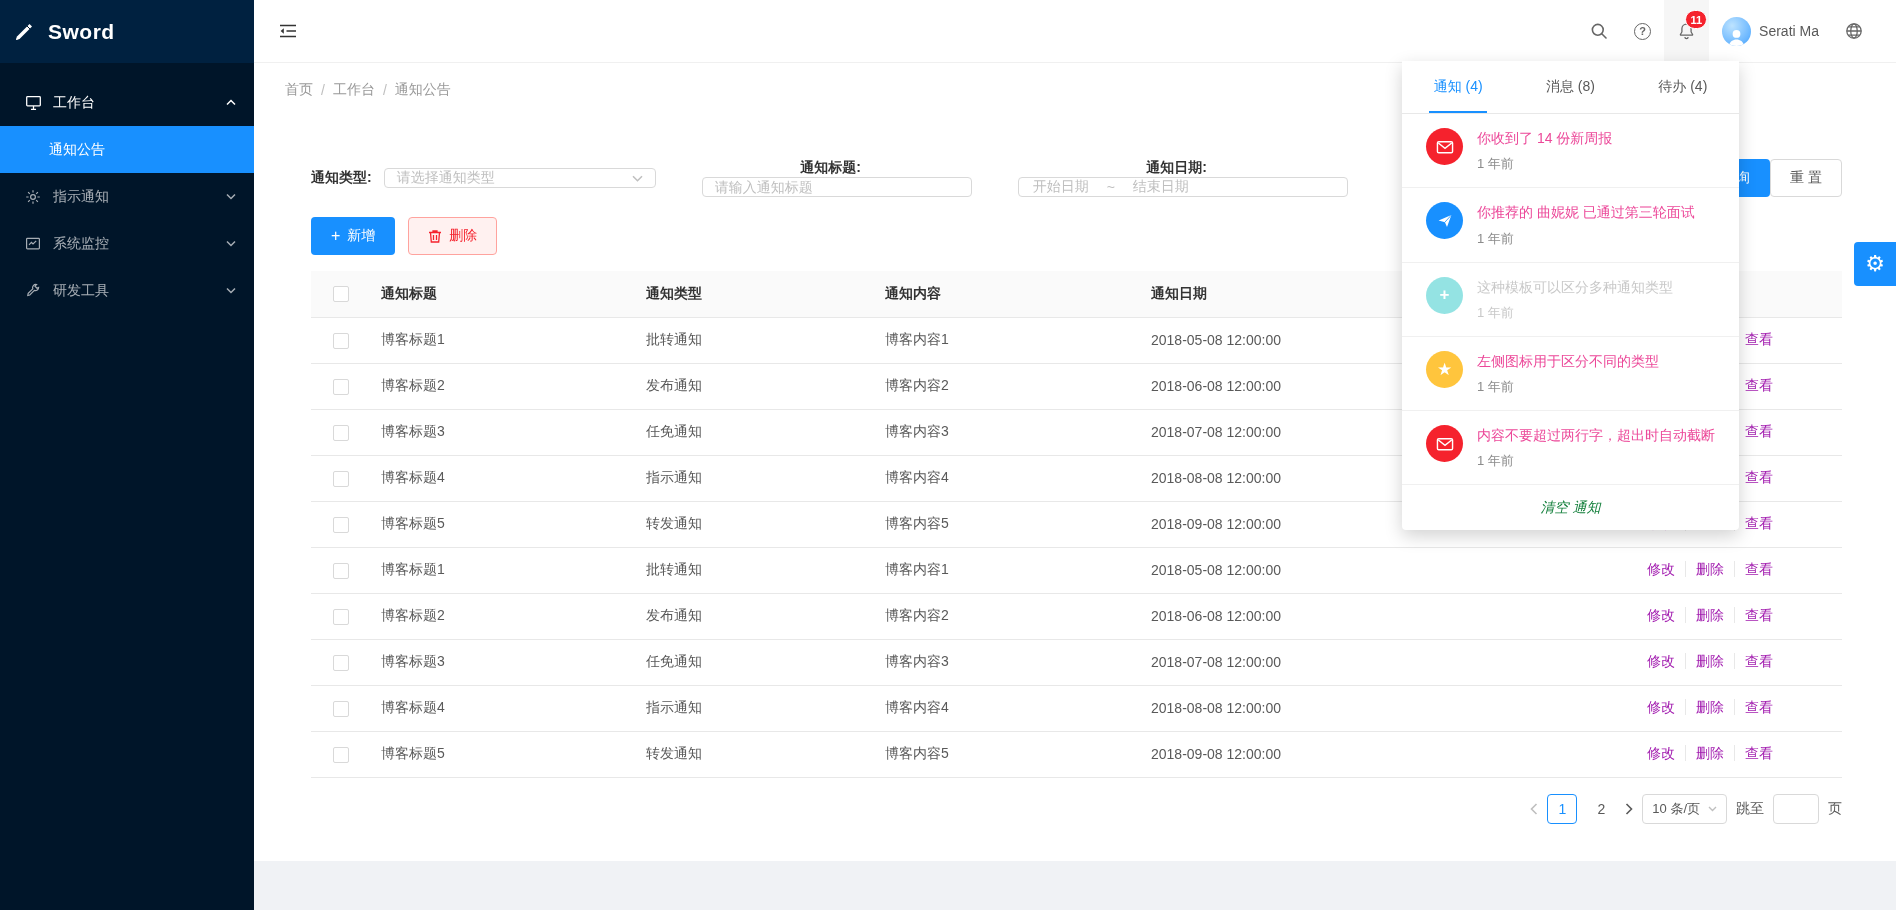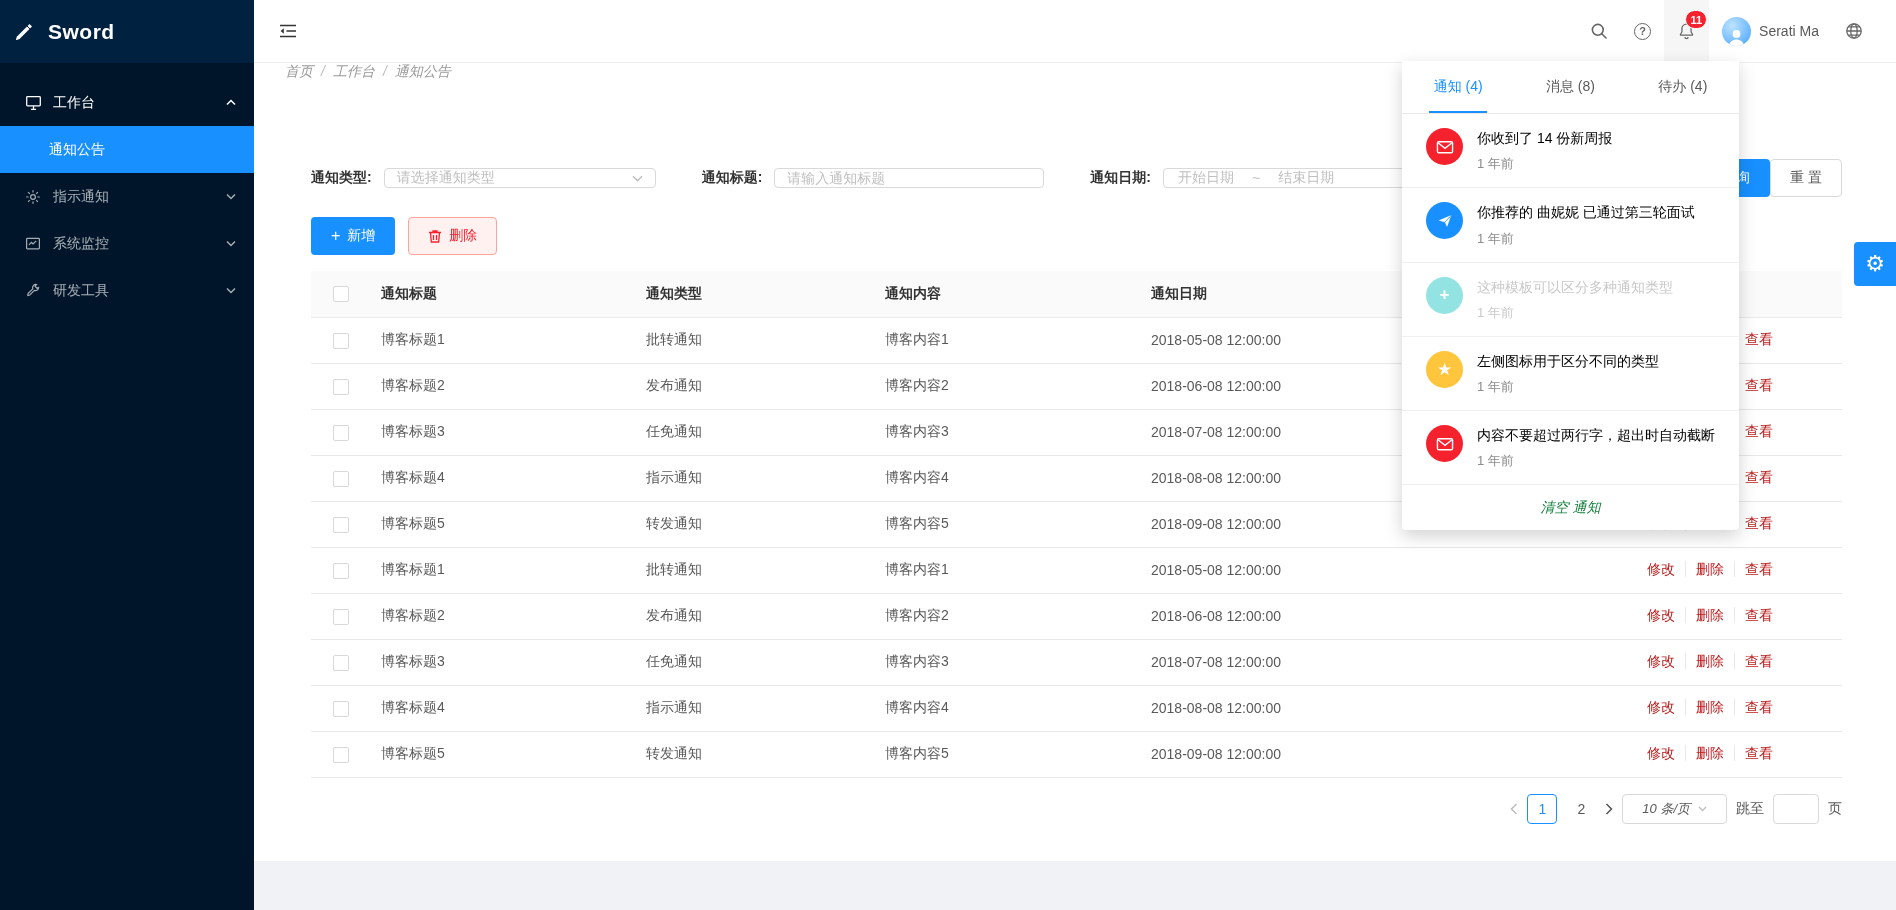--- a/index.html
+++ b/index.html
@@ -32,30 +32,30 @@
   .top-right { margin-left:auto; display:flex; align-items:center; }
   .top-action { height:63px; display:flex; align-items:center; padding:0 13px; cursor:pointer; }
   .bell-wrap { position:relative; background:rgba(0,0,0,.035); }
   .badge { position:absolute; top:10px; right:2px; min-width:19px; height:19px; padding:0 4px;
            background:#f5222d; color:#fff; font-size:11px; line-height:19px; text-align:center;
            border-radius:10px; border:1px solid #fff; font-weight:700; }
   .q-circle { width:17px; height:17px; border:1.5px solid #666; border-radius:50%; display:flex; align-items:center; justify-content:center; font-size:11px; font-weight:700; color:#666; }
   .avatar { width:29px; height:29px; border-radius:50%; background:radial-gradient(circle at 35% 30%, #bde3ff, #69b6ff 70%, #3b98f5); display:flex; align-items:flex-end; justify-content:center; overflow:hidden; }
   .username { margin-left:8px; color:#595959; }
 
-  .crumbbar { height:54px; background:#fff; display:flex; padding-left:31px; gap:8px; color:#999; font-size:14px;font-style:italic; }
+  .crumbbar { height:54px; background:#fff; display:flex; align-items:center; padding-left:31px; gap:8px; color:#999; font-size:14px; }
   .crumb { cursor:pointer; }
   .crumb-sep { color:#bfbfbf; }
 
   .content { height:744px; background:#fff; padding:24px 54px 0 57px; }
 
   
   .filter-row { display:flex; align-items:center; margin-top:18px; }
   .f-group { display:flex; align-items:center; }
-  .f-group + .f-group { margin-left:46px; }
+  .f-group + .f-group { margin-left:46px;flex-direction:column; }
   .f-label { font-weight:700; color:#333; margin-right:12px; white-space:nowrap; }
   .ctl { height:20px; border:1px solid #d9d9d9; border-radius:4px; background:#fff; display:flex; align-items:center; }
   .select-ctl { width:272px; padding:0 12px; color:#bfbfbf; cursor:pointer; }
   .select-ctl .ph { flex:1; }
   .text-input { width:270px; padding:0 12px; font-size:14px; color:#595959; outline:none; font-family:inherit; }
   .text-input::placeholder { color:#bfbfbf; }
   .date-ctl { width:330px; padding:0 14px; color:#bfbfbf; gap:18px; cursor:pointer; }
   .filter-btns { margin-left:auto; display:flex; }
 
   .btn { height:38px; border-radius:4px; padding:0 19px; font-size:14px; display:inline-flex; align-items:center; justify-content:center; gap:7px; cursor:pointer; border:1px solid transparent; white-space:nowrap; font-family:inherit; }
@@ -66,46 +66,46 @@
 
   .toolbar { display:flex; gap:13px; margin-top:20px; }
 
   
   table.grid { width:100%; border-collapse:collapse; table-layout:fixed; margin-top:16px; }
   .grid th, .grid td { height:46px; border-bottom:1px solid #e8e8e8; padding:0 10px; text-align:left; font-size:14px; overflow:hidden; white-space:nowrap; }
   .grid th { background:#fafafa; color:#333; font-weight:700; }
   .grid td { color:#595959; }
   .cb { width:16px; height:16px; border:1px solid #d9d9d9; border-radius:2px; background:#fff; display:inline-block; vertical-align:middle; cursor:pointer; }
   .col-cb { text-align:center !important; }
-  .act-cell a { color:#b91c1c; text-decoration:none; cursor:pointer; }
+  .act-cell a { color:#a21caf; text-decoration:none; cursor:pointer; }
   .act-cell .act + .act { border-left:1px solid #e8e8e8; padding-left:10px; margin-left:10px; }
 
   
   .pager { display:flex; align-items:center; justify-content:flex-end; gap:9px; margin-top:16px; color:#595959; font-size:14px; }
   .pg-arrow { color:#bfbfbf; cursor:pointer; display:flex; align-items:center; }
   .pg-arrow.on { color:#595959; }
   .pg-num { min-width:30px; height:30px; display:flex; align-items:center; justify-content:center; border-radius:4px; cursor:pointer; }
   .pg-num.active { border:1px solid #1890ff; color:#1890ff; background:#fff; }
-  .pg-size { height:30px; border:1px solid #d9d9d9; border-radius:4px; background:#fff; display:flex; align-items:center; gap:8px; padding:0 19px; font-size:13px; cursor:pointer;font-style:italic; }
+  .pg-size { height:30px; border:1px solid #d9d9d9; border-radius:4px; background:#fff; display:flex; align-items:center; gap:8px; padding:0 9px; font-size:13px; cursor:pointer; }
   .pg-jump-input { width:46px; height:30px; border:1px solid #d9d9d9; border-radius:4px; outline:none; padding:0 6px; font-family:inherit; }
 
   
   .notif-panel { position:absolute; left:1402px; top:61px; width:337px; background:#fff; border-radius:0 0 4px 4px; box-shadow:0 6px 18px rgba(0,0,0,.18); z-index:50; }
   .n-tabs { height:53px; display:flex; border-bottom:1px solid #e8e8e8; }
   .n-tab { flex:1; display:flex; align-items:center; justify-content:center; color:#595959; cursor:pointer; position:relative; font-size:14px; }
   .n-tab.active { color:#1890ff; }
   .n-tab.active::after { content:""; position:absolute; bottom:0; left:50%; transform:translateX(-50%); width:58px; height:2px; background:#1890ff; }
   .n-item { display:flex; gap:14px; padding:14px 24px; border-bottom:1px solid #f0f0f0; align-items:flex-start; cursor:pointer; }
   .n-ava { width:37px; height:37px; border-radius:50%; flex-shrink:0; display:flex; align-items:center; justify-content:center; color:#fff; font-size:17px; font-weight:700; }
   .n-ava.c0, .n-ava.c4 { background:#f5222d; }
   .n-ava.c1 { background:#1890ff; }
   .n-ava.c2 { background:#13c2c2; opacity:.45; }
   .n-ava.c3 { background:#ffc53d; }
   .n-body { flex:1; min-width:0; }
-  .n-title { font-size:14px; color:#000000; line-height:1.45; }
+  .n-title { font-size:14px; color:#ec4899; line-height:1.45; }
   .n-time { font-size:13px; color:#8c8c8c; margin-top:7px; }
   .n-item.read .n-title, .n-item.read .n-time { color:#c9c9c9; }
   .n-footer { height:45px; display:flex; align-items:center; justify-content:center; color:#15803d; cursor:pointer; font-size:14px;font-style:italic; }
 
   
   .settings-fab { position:absolute; right:0; top:242px; width:42px; height:44px; background:#1890ff; color:#fff;
                   border-radius:4px 0 0 4px; display:flex; align-items:center; justify-content:center; font-size:22px; cursor:pointer; z-index:40; }
 
   svg.ic { display:block; }
 </style>

